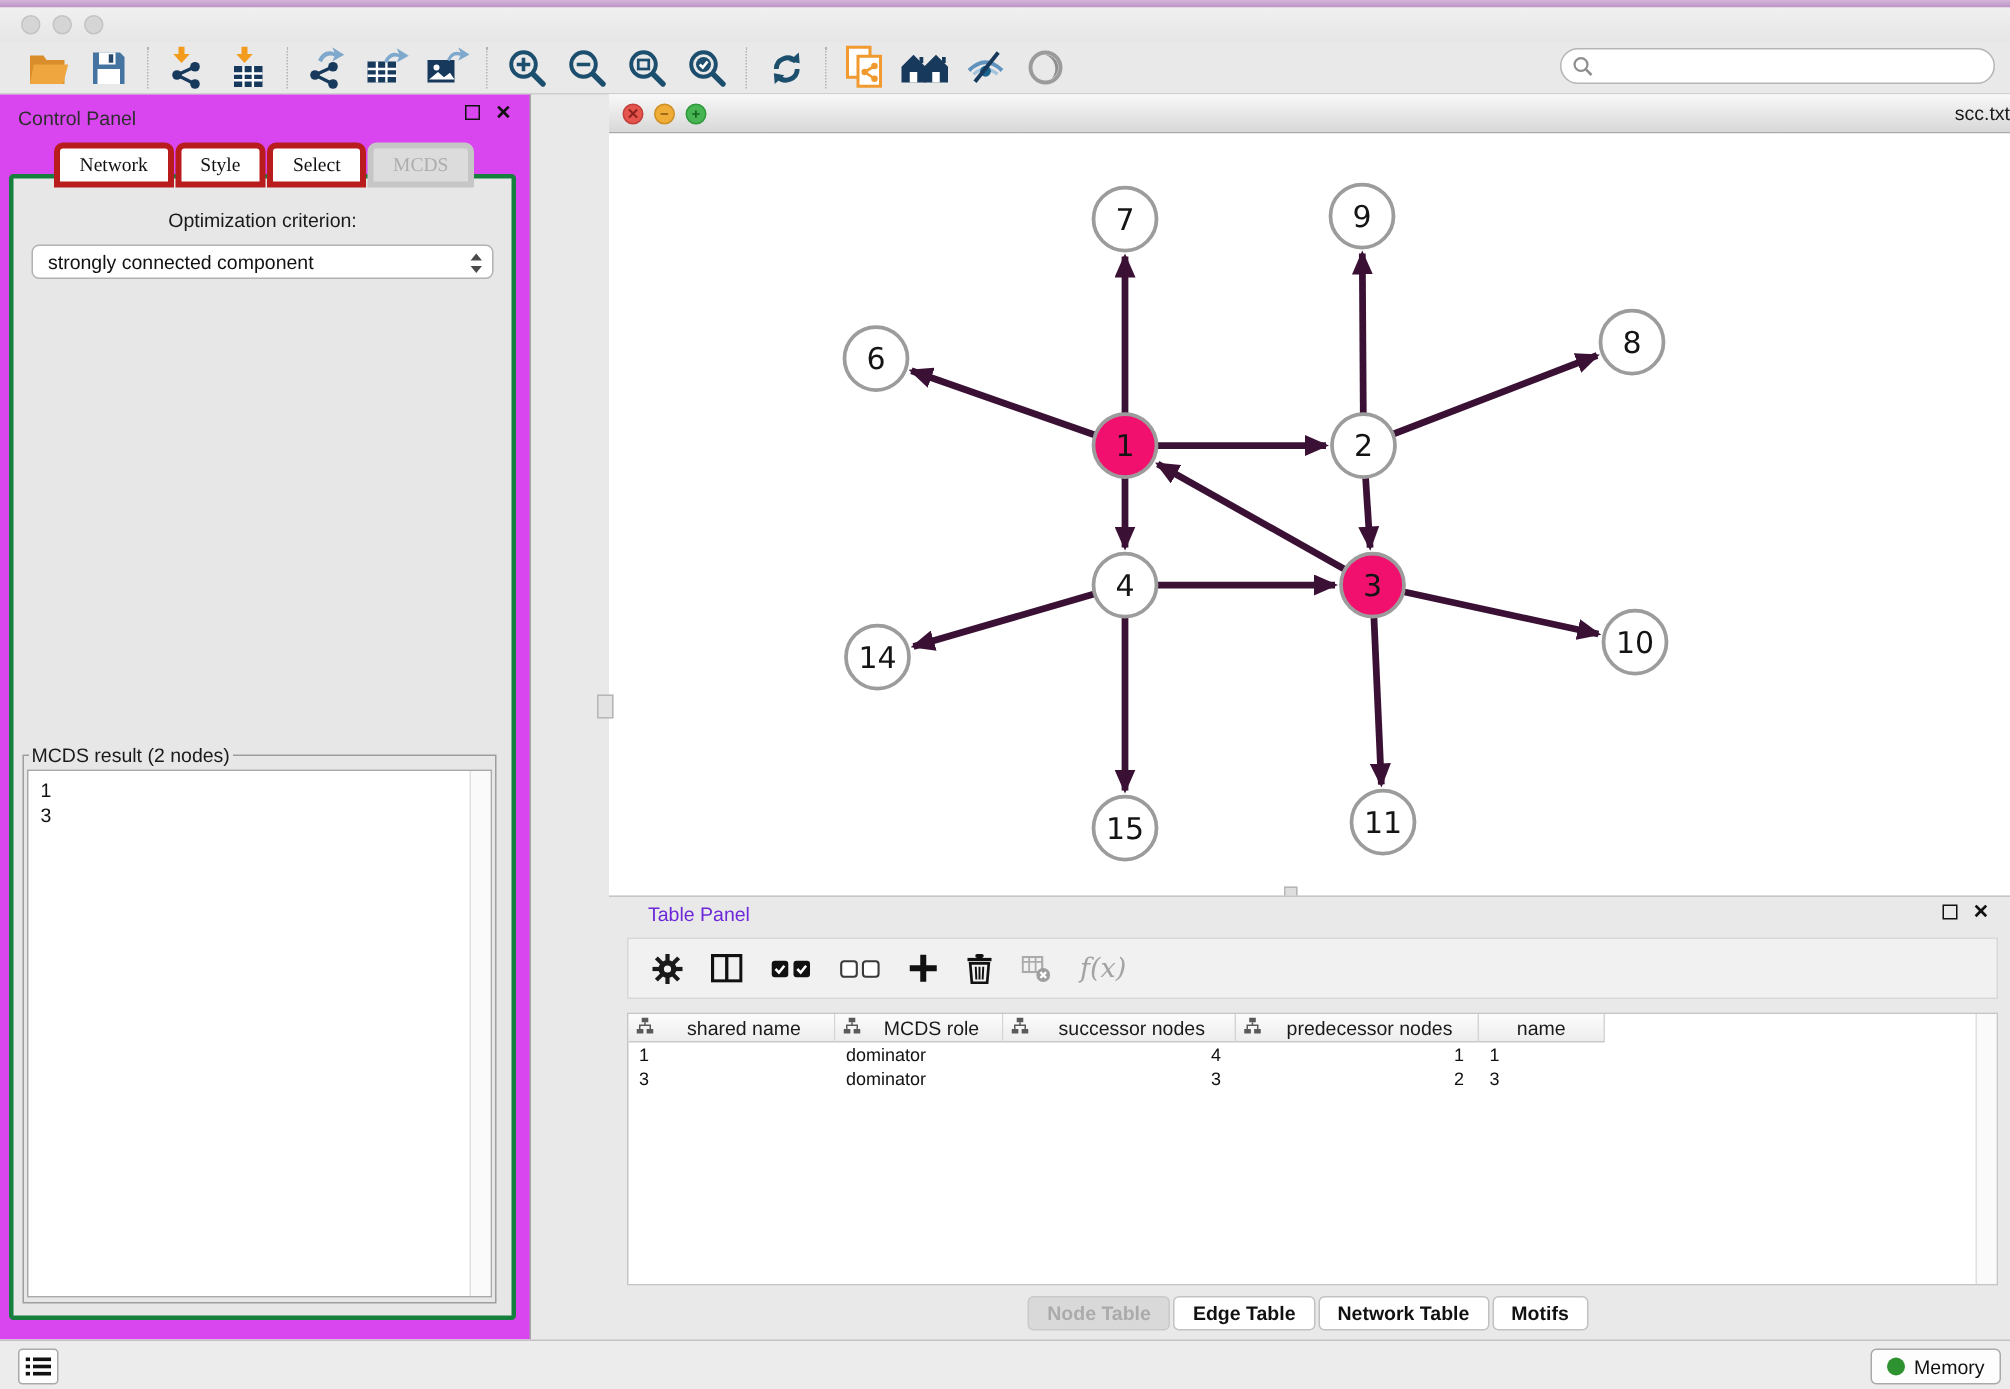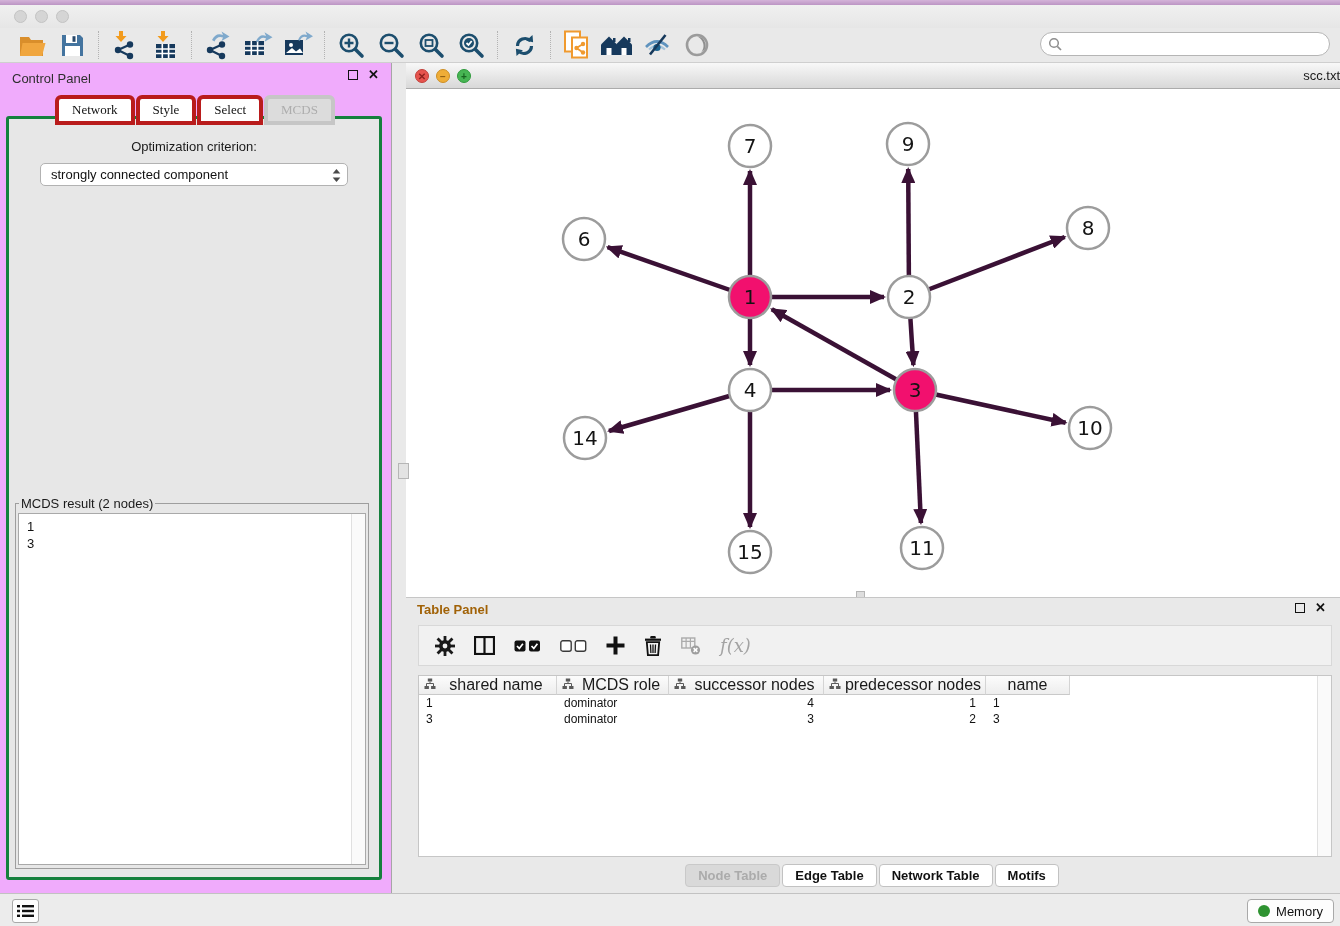--- a/index.html
+++ b/index.html
@@ -16,21 +16,21 @@
 
   
   .toolbar { position:absolute; left:0; top:28px; width:100%; height:35px; background:#E9E9E9; border-bottom:1px solid #CFCFCF; display:flex; align-items:center; padding-left:12px; }
   .tb-btn { display:flex; align-items:center; justify-content:center; width:40px; height:30px; cursor:default; }
   .tb-sep { width:1px; height:28px; border-left:1px dotted #B3B3B3; margin:0 6px; }
   .search-wrap { position:absolute; right:10px; top:4px; width:290px; height:24px; }
   .search-input { width:100%; height:100%; border:1px solid #B5B5B5; border-radius:12px; background:#FFF; padding:0 8px 0 26px; font-size:13px; outline:none; }
   .search-mag { position:absolute; left:8px; top:5px; }
 
   
-  .control-panel { position:absolute; left:0; top:63px; width:392px; height:830px; background:#f0abfc; border-right:1px solid #A6A6A6; }
+  .control-panel { position:absolute; left:0; top:63px; width:354px; height:830px; background:#d946ef; border-right:1px solid #A6A6A6; }
   .panel-head { position:absolute; left:12px; top:8px; font-size:13px; color:#2E2E2E; }
   .panel-ctrls { position:absolute; right:12px; top:7px; display:flex; gap:10px; align-items:center; }
   .maxi { width:10px; height:10px; border:1.5px solid #111; display:inline-block; }
   .closex { font-size:13px; font-weight:bold; color:#111; line-height:10px; }
   .cp-tabs { position:absolute; left:0; top:32px; width:100%; display:flex; justify-content:center; gap:0; }
   .tab { font-size:13px; padding:3px 13px; background:#FFF; border:4px solid #b91c1c; border-radius:6px 6px 0 0; color:#111; margin-right:1px; position:relative; z-index:2;font-family:Liberation Serif, serif; }
   .tab.active { background:#DCDCDC; color:#ADADAD; border-color:#C6C6C6; }
   .cp-content { position:absolute; left:6px; right:9px; top:53px; bottom:13px; background:#E7E7E7; border:3px solid #15803d; border-radius:3px; }
   .opt-label { margin-top:20px; text-align:center; font-size:13px; color:#1A1A1A; }
   .combo { margin:9px auto 0 auto; width:308px; height:23px; background:#FFF; border:1px solid #B2B2B2; border-radius:5px; display:flex; align-items:center; font-size:13px; color:#111; padding-left:10px; position:relative; }
@@ -53,28 +53,28 @@
   .tl.yellow { background:#EFAD37; border:1px solid #CE8F24; color:#8F5F12; }
   .tl.green { background:#47B553; border:1px solid #2F9A3C; color:#17641F; }
   .net-title { position:absolute; top:5px; width:100%; text-align:right; font-size:13px; color:#1A1A1A; }
   .net-canvas { position:absolute; left:0; top:26px; width:934px; height:508px; background:#FFF; }
   .net-canvas svg { display:block; }
   .grip-h { position:absolute; left:450px; bottom:-2px; width:9px; height:8px; background:#DEDEDE; border:1px solid #B6B6B6; }
   .grip-v { position:absolute; left:398px; top:463px; width:11px; height:16px; background:#E3E3E3; border:1px solid #B6B6B6; z-index:5; }
 
   
   .table-panel { position:absolute; left:406px; top:597px; width:934px; height:296px; background:#E9E9E9; border-top:1px solid #C6C6C6; }
-  .tp-head { position:absolute; left:11px; top:4px; font-size:13px; color:#a16207;font-weight:bold; }
+  .tp-head { position:absolute; left:26px; top:4px; font-size:13px; color:#6d28d9; }
   .tp-ctrls { position:absolute; right:14px; top:5px; display:flex; gap:10px; align-items:center; }
   .tp-toolbar { position:absolute; left:12px; right:8px; top:27px; height:41px; background:#F1F1F1; border:1px solid #D8D8D8; display:flex; align-items:center; gap:19px; padding-left:16px; }
   .tp-tool { display:flex; align-items:center; justify-content:center; }
   .fx { font-family:"DejaVu Serif", serif; font-style:italic; font-size:18px; color:#A3A3A3; }
   .tp-table { position:absolute; left:12px; right:8px; top:77px; height:182px; background:#FFF; border:1px solid #C6C6C6; overflow:hidden; }
   .thead { display:flex; height:19px; }
-  .th { background:linear-gradient(#FCFCFC,#EDEDED); border-right:1px solid #D4D4D4; border-bottom:1px solid #C9C9C9; display:flex; align-items:center; font-size:16px; color:#1A1A1A; }
+  .th { background:linear-gradient(#FCFCFC,#EDEDED); border-right:1px solid #D4D4D4; border-bottom:1px solid #C9C9C9; display:flex; align-items:center; font-size:13px; color:#1A1A1A; }
   .th .th-label { flex:1; text-align:center; }
   .th .tree { margin-left:5px; }
   .trow { display:flex; height:16px; align-items:center; }
   .td { font-size:12px; color:#111; }
   .c0 { width:138px; } .c1 { width:112px; } .c2 { width:155px; } .c3 { width:162px; } .c4 { width:84px; }
   .td.c0, .td.c1, .td.c4 { padding-left:7px; text-align:left; }
   .td.c2, .td.c3 { text-align:right; padding-right:10px; }
   .tp-tabs { position:absolute; bottom:6px; left:0; width:100%; display:flex; justify-content:center; }
   .tp-tab { font-size:13px; font-weight:bold; padding:3px 12px; background:#FFF; border:1px solid #C2C2C2; border-radius:4px; color:#111; margin-right:2px; }
   .tp-tab.active { background:#D9D9D9; color:#ABABAB; border-color:#C9C9C9; font-weight:bold; }

